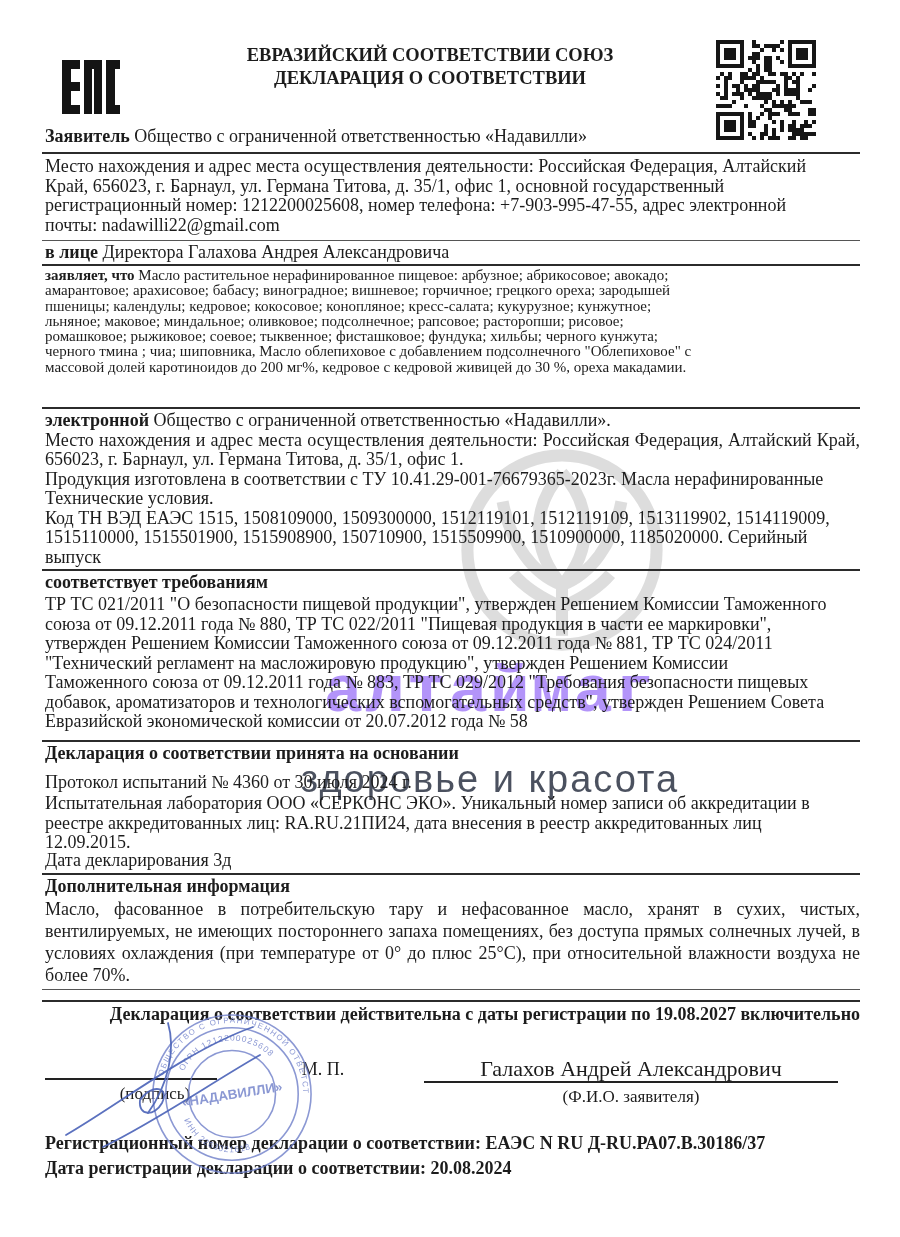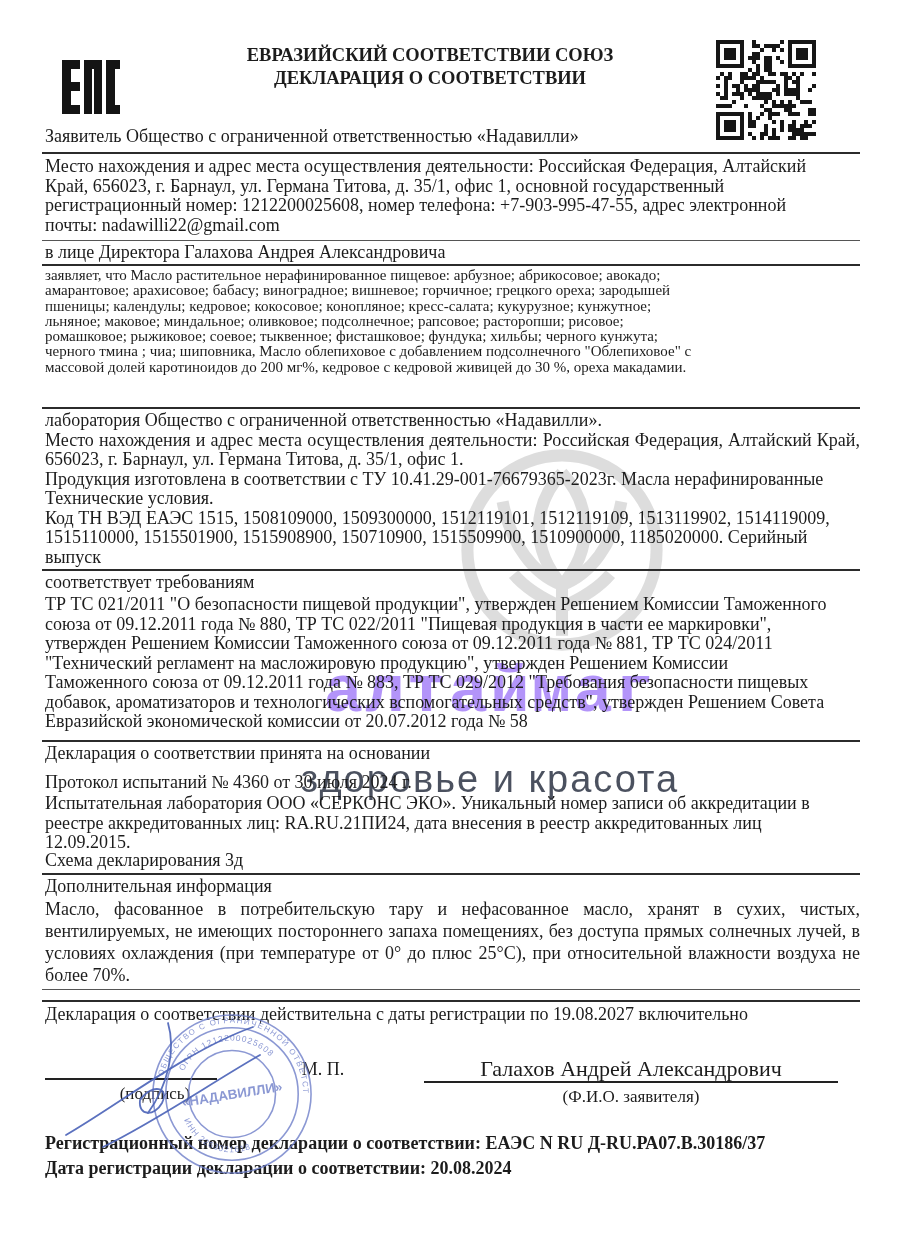--- a/index.html
+++ b/index.html
@@ -6,21 +6,21 @@
   body{
     width:900px;height:1237px;position:relative;background:#ffffff;
     font-family:"Liberation Serif","DejaVu Serif",serif;
     color:#1c1c1c;overflow:hidden;
   }
   .abs{position:absolute;}
   .content{z-index:2;}
   .txt{font-size:18px;line-height:19.5px;}
   .pre{white-space:pre-line;}
   .just{text-align:justify;}
-  b,.b{font-weight:normal;}
+  b,.b{font-weight:bold;text-align:right;}
   .rule{position:absolute;left:42px;width:818px;height:2px;background:#2b2b2b;z-index:2;}
   .rule.thin{height:1px;background:#555;}
   
   .title{top:44px;left:150px;width:560px;text-align:center;
          font-weight:bold;font-size:18.5px;line-height:23px;z-index:2;}
   .eac{left:60px;top:56px;z-index:2;}
   .qr{left:716px;top:40px;width:100px;height:100px;z-index:2;}
   
   .wm{z-index:1;pointer-events:none;}
   .wm-brand{top:656px;left:170px;width:640px;text-align:center;
@@ -309,21 +309,21 @@
 пшеницы; календулы; кедровое; кокосовое; конопляное; кресс-салата; кукурузное; кунжутное;
 льняное; маковое; миндальное; оливковое; подсолнечное; рапсовое; расторопши; рисовое;
 ромашковое; рыжиковое; соевое; тыквенное; фисташковое; фундука; хильбы; черного кунжута;
 черного тмина ; чиа; шиповника, Масло облепиховое с добавлением подсолнечного "Облепиховое" с
 массовой долей каротиноидов до 200 мг%,  кедровое с кедровой живицей до 30 %,  ореха макадамии.</span>
 </div>
 <div class="rule" style="top:407px;"></div>
 
 <div class="abs txt content" style="top:411px;left:45px;width:815px;">
   <div>
-    <b>лаборатория</b>
+    <b>электронной</b>
     <span>Общество с ограниченной ответственностью «Надавилли».</span>
   </div>
   <div class="just">Место нахождения и адрес места осуществления деятельности: Российская Федерация, Алтайский Край, 656023, г. Барнаул, ул. Германа Титова, д. 35/1, офис 1.</div>
   <div class="pre">Продукция изготовлена в соответствии с ТУ 10.41.29-001-76679365-2023г. Масла нерафинированные
 Технические условия.</div>
   <div class="pre">Код ТН ВЭД ЕАЭС 1515, 1508109000, 1509300000, 1512119101, 1512119109, 1513119902, 1514119009,
 1515110000, 1515501900, 1515908900, 150710900, 1515509900, 1510900000, 1185020000. Серийный
 выпуск</div>
 </div>
 <div class="rule" style="top:569px;"></div>
@@ -336,21 +336,21 @@
 Таможенного союза от 09.12.2011 года № 883, ТР ТС 029/2012 "Требования безопасности пищевых
 добавок,  ароматизаторов и технологических вспомогательных средств", утвержден Решением Совета
 Евразийской экономической комиссии от 20.07.2012 года № 58</div>
 <div class="rule" style="top:740px;"></div>
 
 <div class="abs txt b content" style="top:744px;left:45px;">Декларация о соответствии принята на основании</div>
 <div class="abs txt content" style="top:773px;left:45px;width:815px;">Протокол испытаний № 4360 от 30 июля 2024 г.</div>
 <div class="abs txt pre content" style="top:794px;left:45px;width:815px;">Испытательная лаборатория ООО «СЕРКОНС ЭКО». Уникальный номер записи об аккредитации в
 реестре аккредитованных лиц: RA.RU.21ПИ24, дата внесения в реестр аккредитованных лиц
 12.09.2015.</div>
-<div class="abs txt content" style="top:851px;left:45px;width:815px;">Схема декларирования 3д</div>
+<div class="abs txt content" style="top:851px;left:45px;width:815px;">Дата декларирования 3д</div>
 <div class="rule" style="top:873px;"></div>
 
 <div class="abs txt b content" style="top:877px;left:45px;">Дополнительная информация</div>
 <div class="abs txt just content" style="top:898px;left:45px;width:815px;line-height:22px;">Масло, фасованное в потребительскую тару и нефасованное масло, хранят в сухих, чистых, вентилируемых, не имеющих постороннего запаха помещениях, без доступа прямых солнечных лучей, в условиях охлаждения (при температуре от 0° до плюс 25°С), при относительной влажности воздуха не более 70%.</div>
 
 <div class="rule thin" style="top:989px;"></div>
 <div class="rule" style="top:1000px;"></div>
 <div class="abs txt b content" style="top:1005px;left:45px;width:815px;">Декларация о соответствии действительна с даты регистрации по 19.08.2027 включительно</div>
 
 <div class="abs cap content" style="top:1056px;left:424px;width:414px;font-size:22px;">Галахов Андрей Александрович</div>

